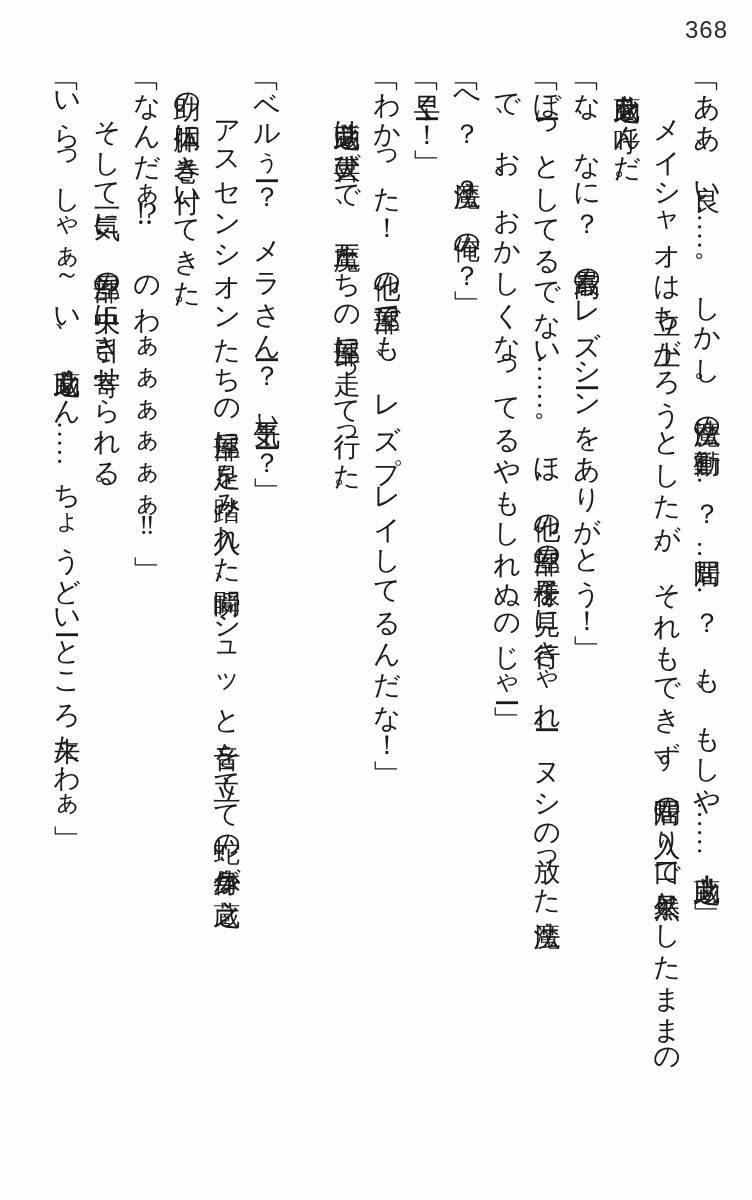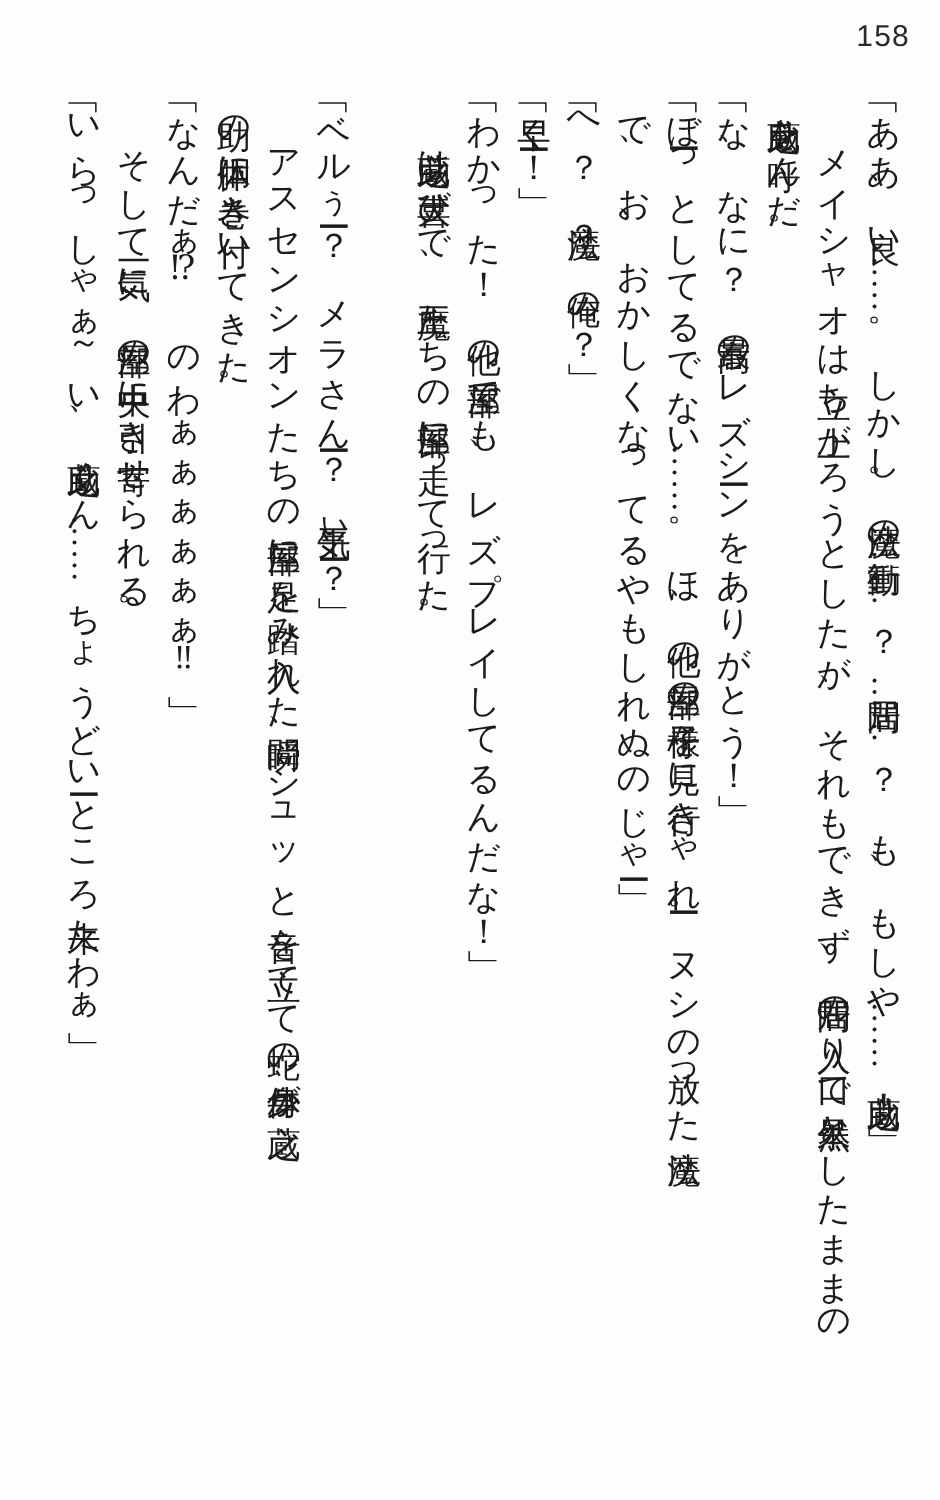--- a/index.html
+++ b/index.html
@@ -45,21 +45,21 @@
     display: block;
     line-height: 40px;
     letter-spacing: 0.3px;
     white-space: pre;
   }
 </style>
 </head>
 <body>
 
 <div class="page">
-  <div class="page-number">158</div>
+  <div class="page-number">368</div>
   <div class="text-block">
       <p class="para dialogue">
         <span class="line">「ああ、良い……。しかし。魔法の衝動……？　居間……？　も、もしや……蔵之助！」</span>
       </p>
       <p class="para narration">
         <span class="line">　メイシャオは立ち上がろうとしたが、それもできず、居間の入り口で呆然としたままの</span>
         <span class="line">蔵之助を呼んだ。</span>
       </p>
       <p class="para dialogue">
         <span class="line">「な、なに？　最高のレズシーンをありがとう！」</span>

